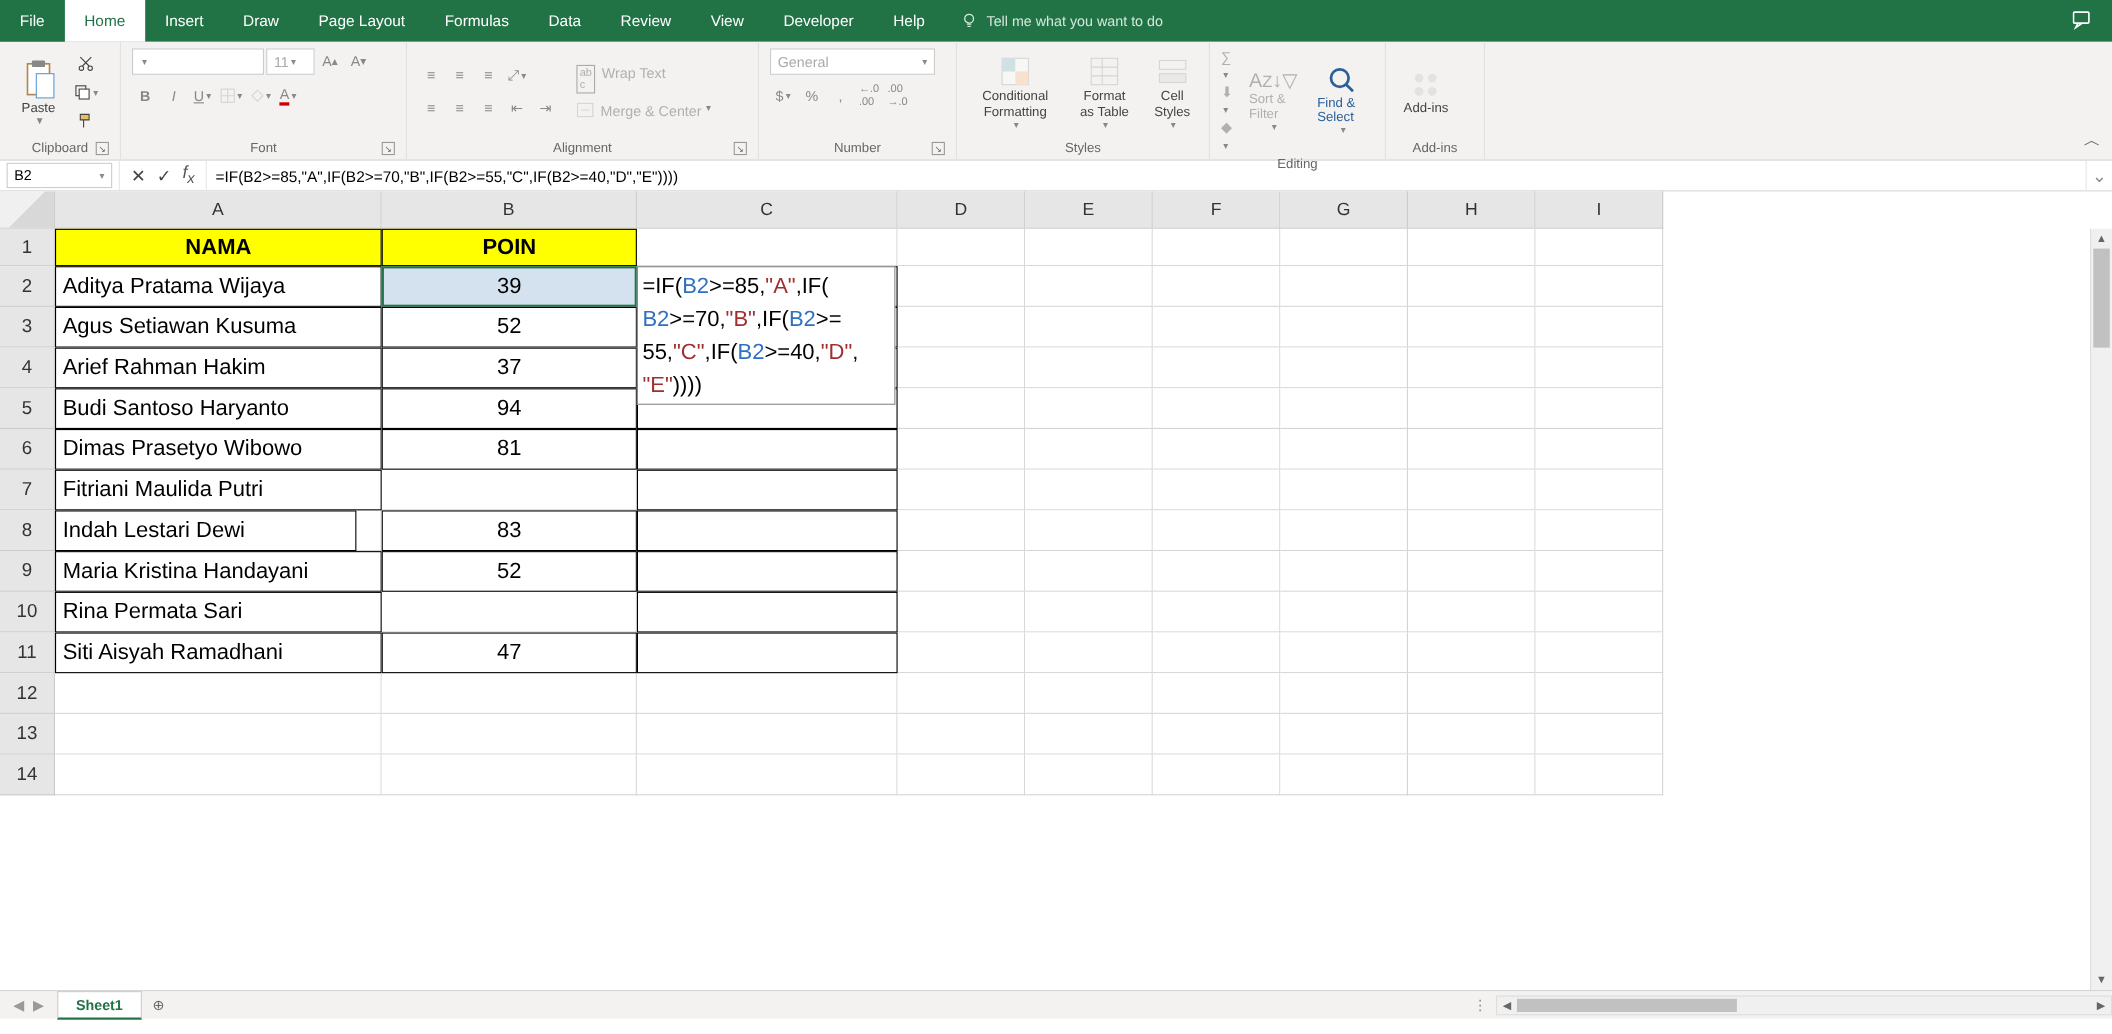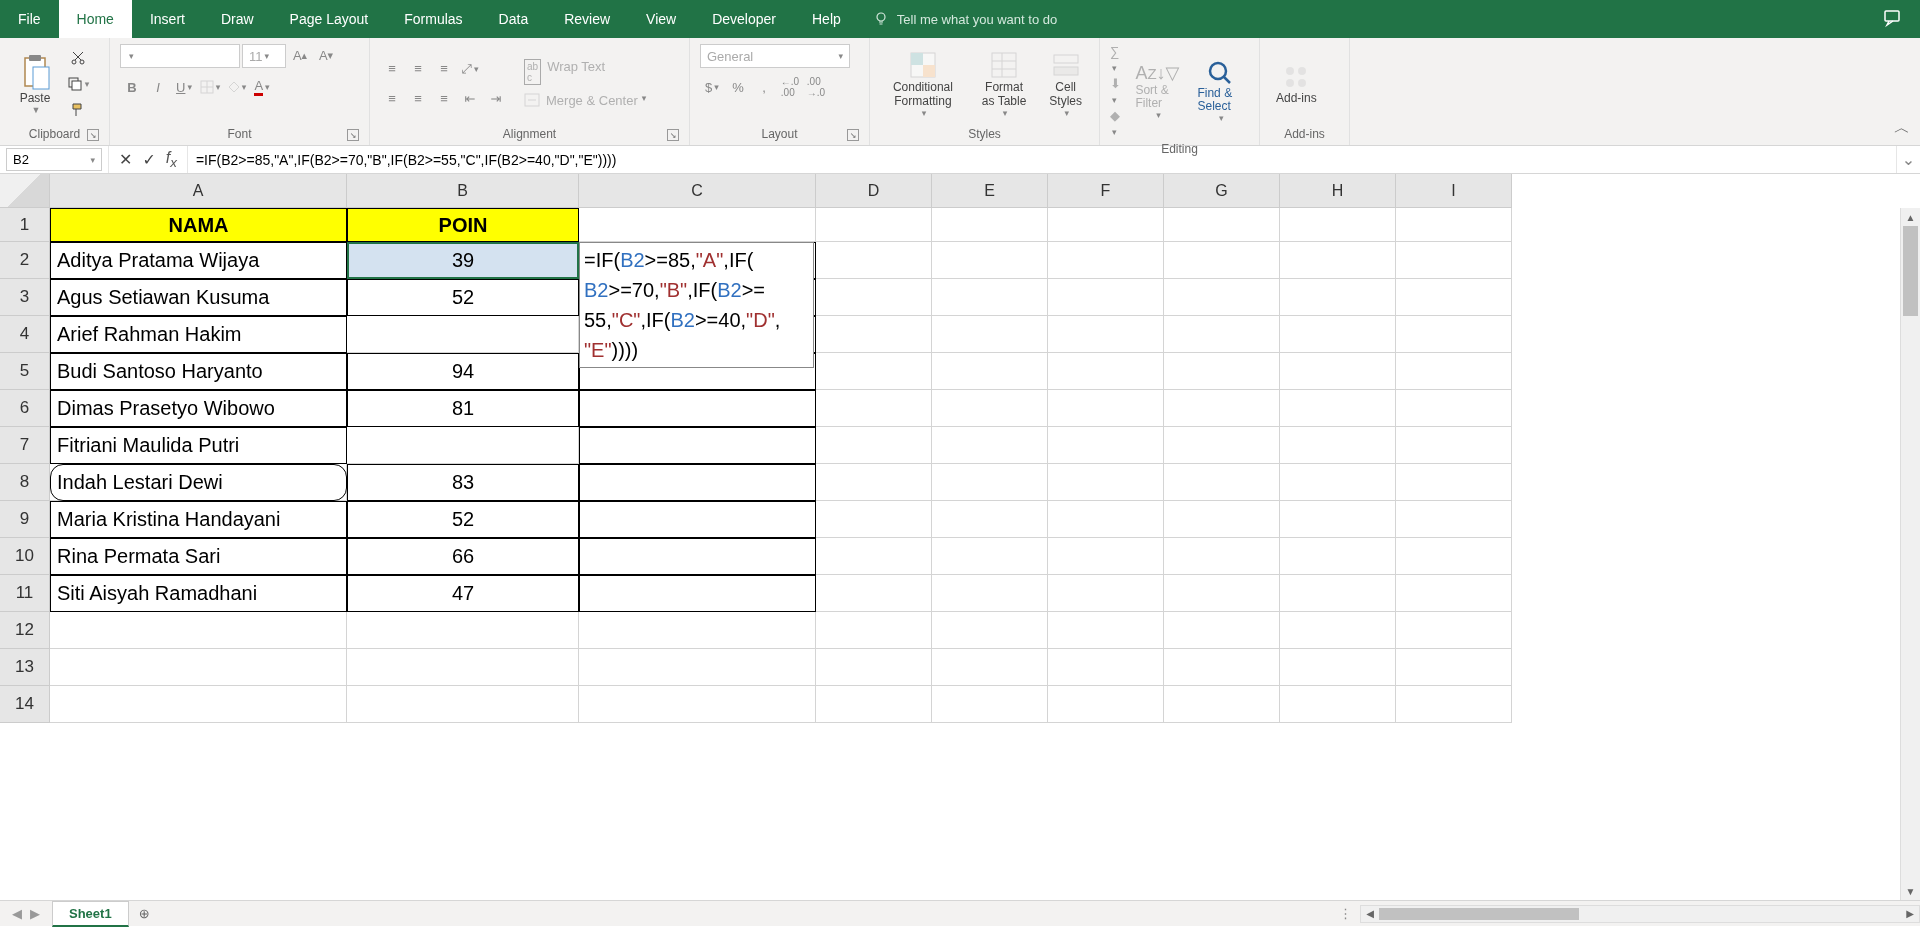--- a/index.html
+++ b/index.html
@@ -230,21 +230,21 @@
           <span class="dropdown-arrow" style="margin-left:auto">▾</span>
         </div>
       <div class="ribbon-row">
         <div class="small-ctrl">$<span class="dropdown-arrow">▾</span></div>
         <div class="small-ctrl">%</div>
         <div class="small-ctrl">,</div>
         <div class="small-ctrl" style="font-size:10px">←.0<br>.00</div>
         <div class="small-ctrl" style="font-size:10px">.00<br>→.0</div>
       </div>
     </div>
-    <div class="ribbon-group-label"><span>Layout</span><span class="launcher">↘</span></div>
+    <div class="ribbon-group-label"><span>Number</span><span class="launcher">↘</span></div>
   </div>
 
   <div class="ribbon-group disabled" style="width:230px">
     <div class="ribbon-group-content">
       <div class="ribbon-btn">
         <svg width="32" height="32" viewBox="0 0 32 32">
             <rect x="4" y="4" width="24" height="24" fill="#fff" stroke="#aaa"></rect>
             <rect x="4" y="4" width="12" height="12" fill="#9cc"></rect>
             <rect x="16" y="16" width="12" height="12" fill="#fc9"></rect>
           </svg>
@@ -491,37 +491,37 @@
         <div class="cell" style="left: 1346px; top: 478px; width: 116px; height: 37px;"></div>
         <div class="cell hdr-cell center" style="left: 297px; top: 0px; width: 232px; height: 34px;">POIN</div>
         <div class="cell hdr-cell center" style="left: 0px; top: 0px; width: 297px; height: 34px;">NAMA</div>
         <div class="cell data-border" style="left: 0px; top: 34px; width: 297px; height: 37px; text-align: center;">Aditya Pratama Wijaya</div>
         <div class="cell data-border center selected-cell" style="left: 297px; top: 34px; width: 232px; height: 37px;">39</div>
         <div class="cell data-border" style="left: 529px; top: 34px; width: 237px; height: 37px;"></div>
         <div class="cell data-border" style="left: 0px; top: 71px; width: 297px; height: 37px;">Agus Setiawan Kusuma</div>
         <div class="cell data-border center" style="left: 297px; top: 71px; width: 232px; height: 37px;">52</div>
         <div class="cell data-border" style="left: 529px; top: 71px; width: 237px; height: 37px;"></div>
         <div class="cell data-border" style="left: 0px; top: 108px; width: 297px; height: 37px;">Arief Rahman Hakim</div>
+        <div class="cell data-border center" style="left: 297px; top: 108px; width: 232px; height: 37px;">37</div>
         <div class="cell data-border" style="left: 529px; top: 108px; width: 237px; height: 37px;"></div>
         <div class="cell data-border" style="left: 0px; top: 145px; width: 297px; height: 37px;">Budi Santoso Haryanto</div>
         <div class="cell data-border center" style="left: 297px; top: 145px; width: 232px; height: 37px;">94</div>
         <div class="cell data-border" style="left: 529px; top: 145px; width: 237px; height: 37px;"></div>
         <div class="cell data-border" style="left: 0px; top: 182px; width: 297px; height: 37px;">Dimas Prasetyo Wibowo</div>
         <div class="cell data-border center" style="left: 297px; top: 182px; width: 232px; height: 37px;">81</div>
         <div class="cell data-border" style="left: 529px; top: 182px; width: 237px; height: 37px;"></div>
         <div class="cell data-border" style="left: 0px; top: 219px; width: 297px; height: 37px;">Fitriani Maulida Putri</div>
         <div class="cell data-border" style="left: 529px; top: 219px; width: 237px; height: 37px;"></div>
-        <div class="cell data-border" style="left: 0px; top: 256px; width: 297px; height: 37px; border-radius: 13px;">Indah Lestari Dewi</div>
+        <div class="cell data-border" style="left: 0px; top: 256px; width: 274px; height: 37px;">Indah Lestari Dewi</div>
         <div class="cell data-border center" style="left: 297px; top: 256px; width: 232px; height: 37px;">83</div>
         <div class="cell data-border" style="left: 529px; top: 256px; width: 237px; height: 37px;"></div>
         <div class="cell data-border" style="left: 0px; top: 293px; width: 297px; height: 37px;">Maria Kristina Handayani</div>
         <div class="cell data-border center" style="left: 297px; top: 293px; width: 232px; height: 37px;">52</div>
         <div class="cell data-border" style="left: 529px; top: 293px; width: 237px; height: 37px;"></div>
         <div class="cell data-border" style="left: 0px; top: 330px; width: 297px; height: 37px;">Rina Permata Sari</div>
-        <div class="cell data-border center" style="left: 297px; top: 330px; width: 232px; height: 37px;">66</div>
         <div class="cell data-border" style="left: 529px; top: 330px; width: 237px; height: 37px;"></div>
         <div class="cell data-border" style="left: 0px; top: 367px; width: 297px; height: 37px;">Siti Aisyah Ramadhani</div>
         <div class="cell data-border center" style="left: 297px; top: 367px; width: 232px; height: 37px;">47</div>
         <div class="cell data-border" style="left: 529px; top: 367px; width: 237px; height: 37px;"></div>
         <div class="formula-overlay" style="left: 529px; top: 34px; width: 235px;">=<span class="tok-fn">IF(</span><span class="tok-ref">B2</span>&gt;=85,<span class="tok-str">"A"</span>,<span class="tok-fn">IF(</span><br><span class="tok-ref">B2</span>&gt;=70,<span class="tok-str">"B"</span>,<span class="tok-fn">IF(</span><span class="tok-ref">B2</span>&gt;=<br>55,<span class="tok-str">"C"</span>,<span class="tok-fn">IF(</span><span class="tok-ref">B2</span>&gt;=40,<span class="tok-str">"D"</span>,<br><span class="tok-str">"E"</span>))))</div>
       </div>
   </div>
   <div class="vscroll">
     <div class="vscroll-btn" style="top:0">▲</div>
     <div class="vscroll-thumb"></div>

